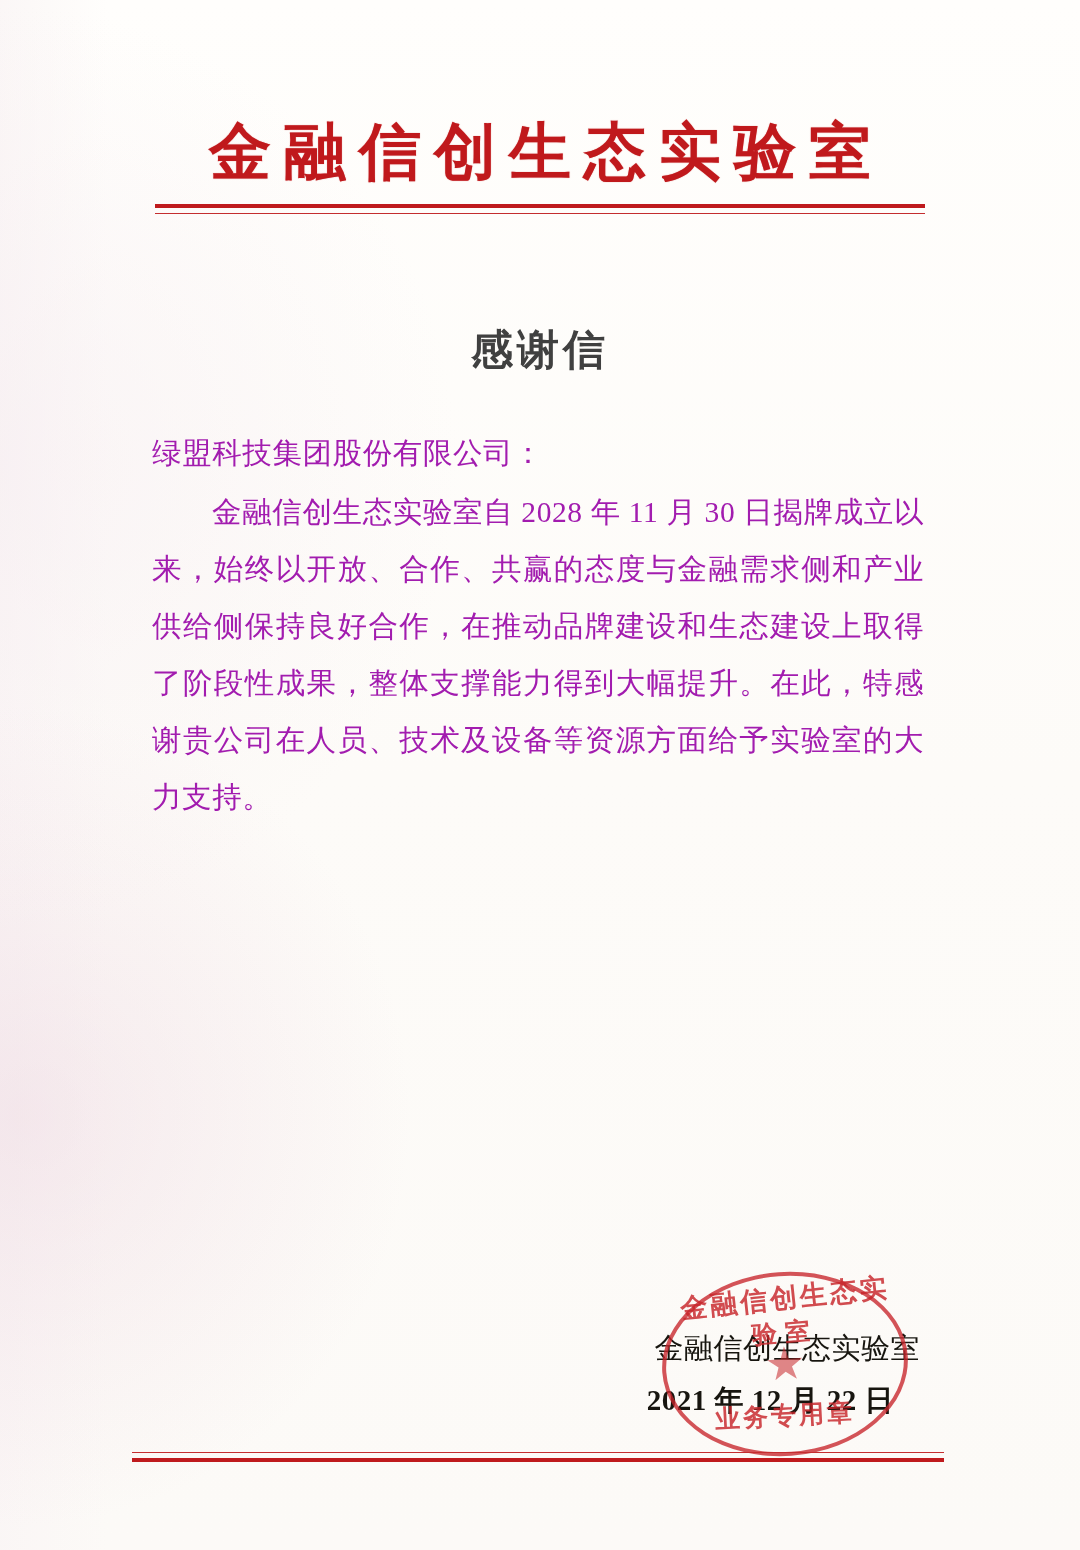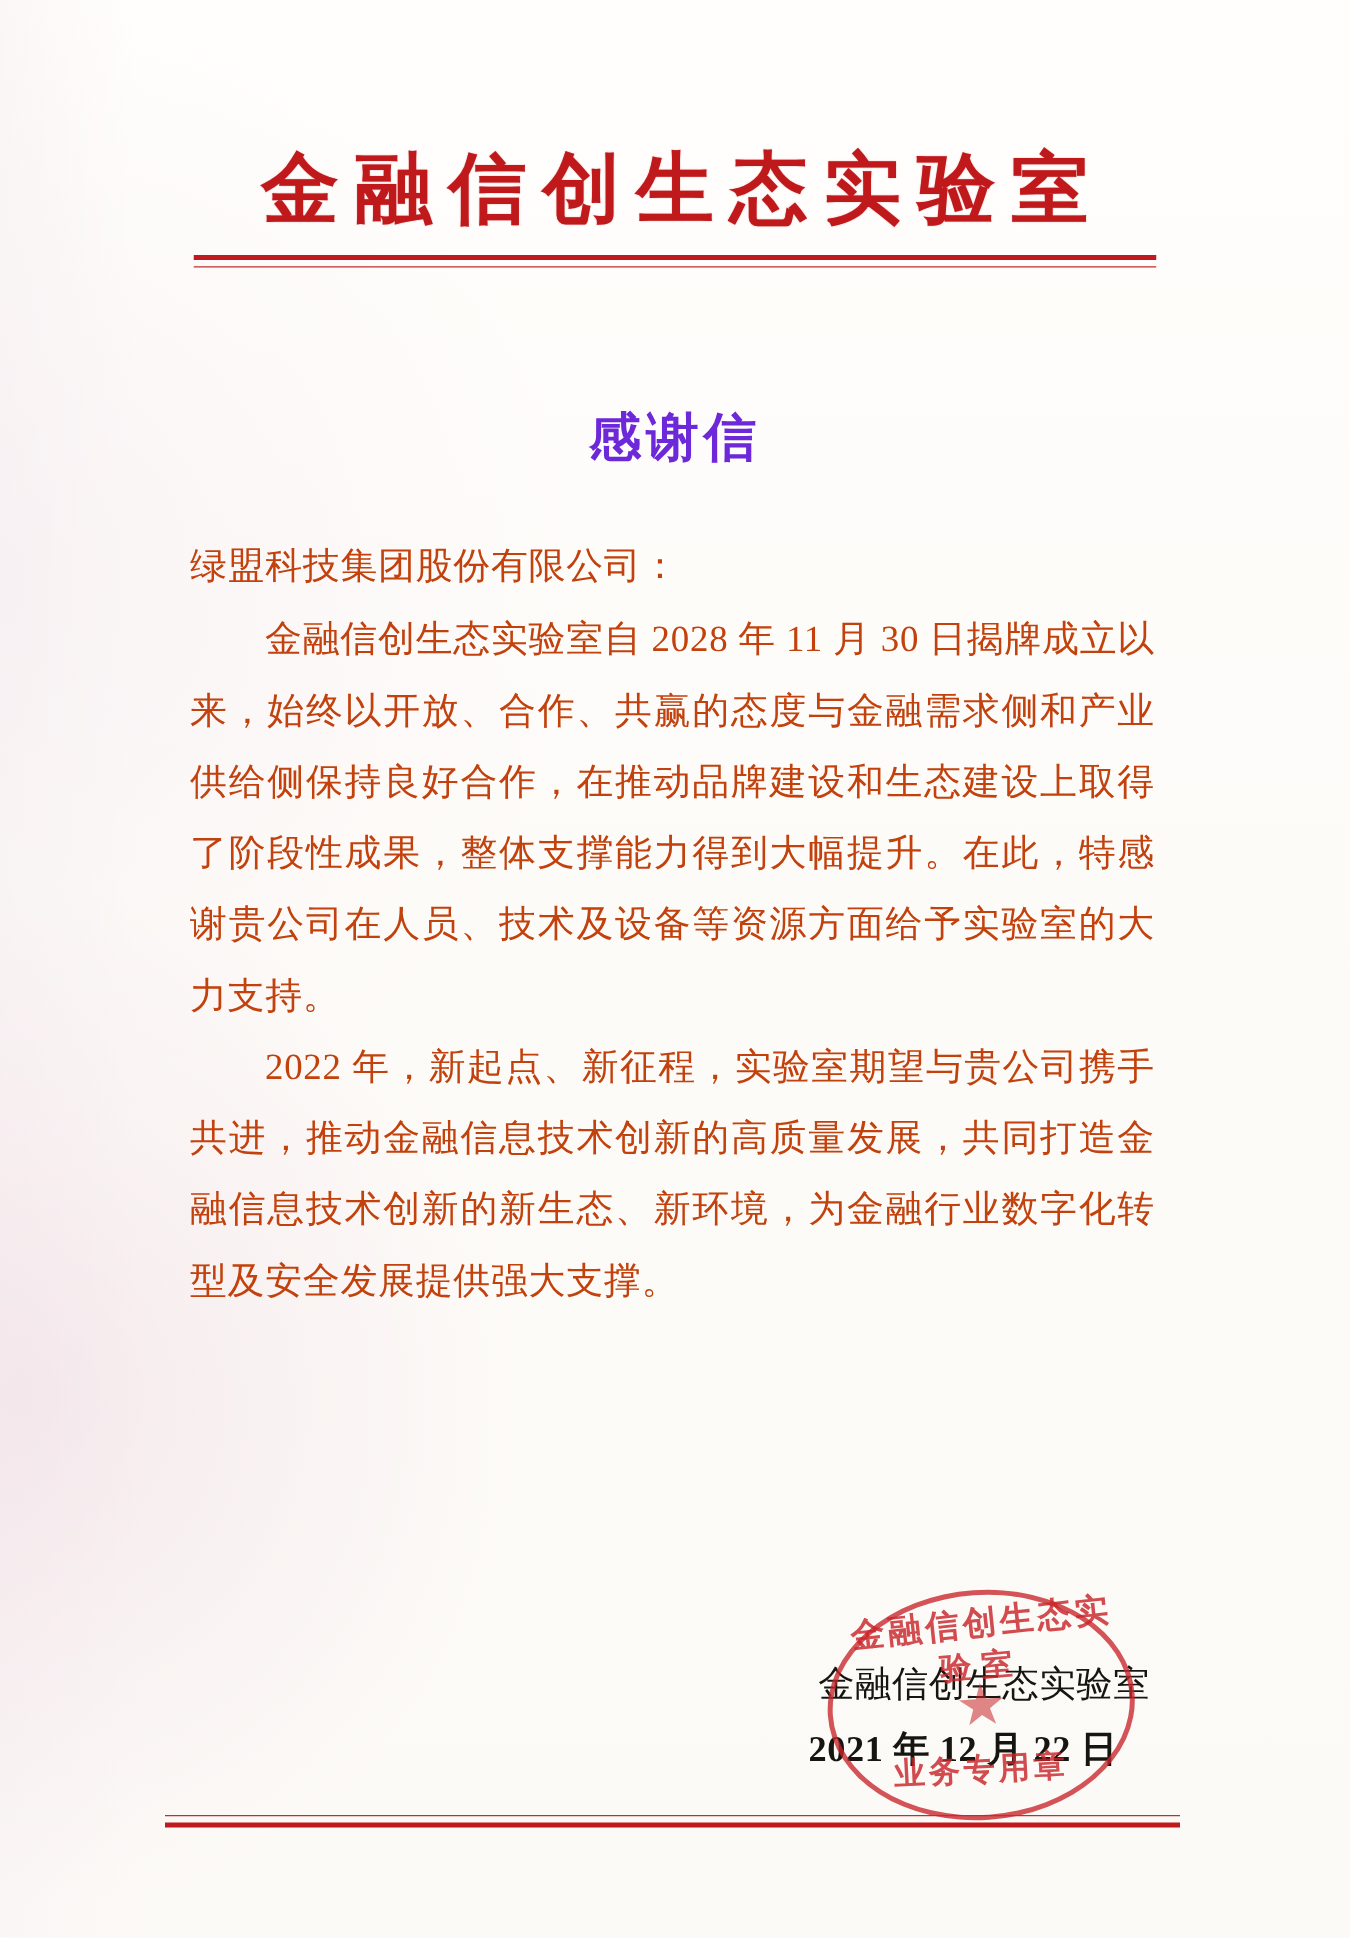--- a/index.html
+++ b/index.html
@@ -68,30 +68,30 @@
   
   .doc-title {
     position: absolute;
     top: 322px;
     left: 0;
     right: 0;
     text-align: center;
     font-size: 42px;
     font-weight: bold;
     letter-spacing: 4px;
-    color: #6d28d9;
+    color: #404040;
     font-family: "Liberation Serif", serif;
   }
 
   .content {
     position: absolute;
     top: 425px;
     left: 152px;
     width: 772px;
-    color: #c2410c;
+    color: #a21caf;
     font-size: 29.5px;
     line-height: 57px;
     letter-spacing: 0.6px;
     text-align: justify;
     text-justify: inter-ideograph;
   }
   .salutation {
     margin: 0 0 2px 0;
   }
   .para {
@@ -209,21 +209,20 @@
       <div class="rule-thick"></div>
       <div class="rule-thin"></div>
     </div>
   </div>
 
   <div class="doc-title">感谢信</div>
 
   <div class="content">
     <p class="salutation">绿盟科技集团股份有限公司：</p>
     <p class="para">金融信创生态实验室自 2028 年 11 月 30 日揭牌成立以来，始终以开放、合作、共赢的态度与金融需求侧和产业供给侧保持良好合作，在推动品牌建设和生态建设上取得了阶段性成果，整体支撑能力得到大幅提升。在此，特感谢贵公司在人员、技术及设备等资源方面给予实验室的大力支持。</p>
-    <p class="para">2022 年，新起点、新征程，实验室期望与贵公司携手共进，推动金融信息技术创新的高质量发展，共同打造金融信息技术创新的新生态、新环境，为金融行业数字化转型及安全发展提供强大支撑。</p>
   </div>
 
   <div class="signature">
     <div class="sig-org">金融信创生态实验室</div>
     <div class="sig-date">2021 年 12 月 22 日</div>
   </div>
 
   <div class="seal">
     <div class="seal-ellipse"></div>
     <div class="seal-arc-text">金融信创生态实</div>

